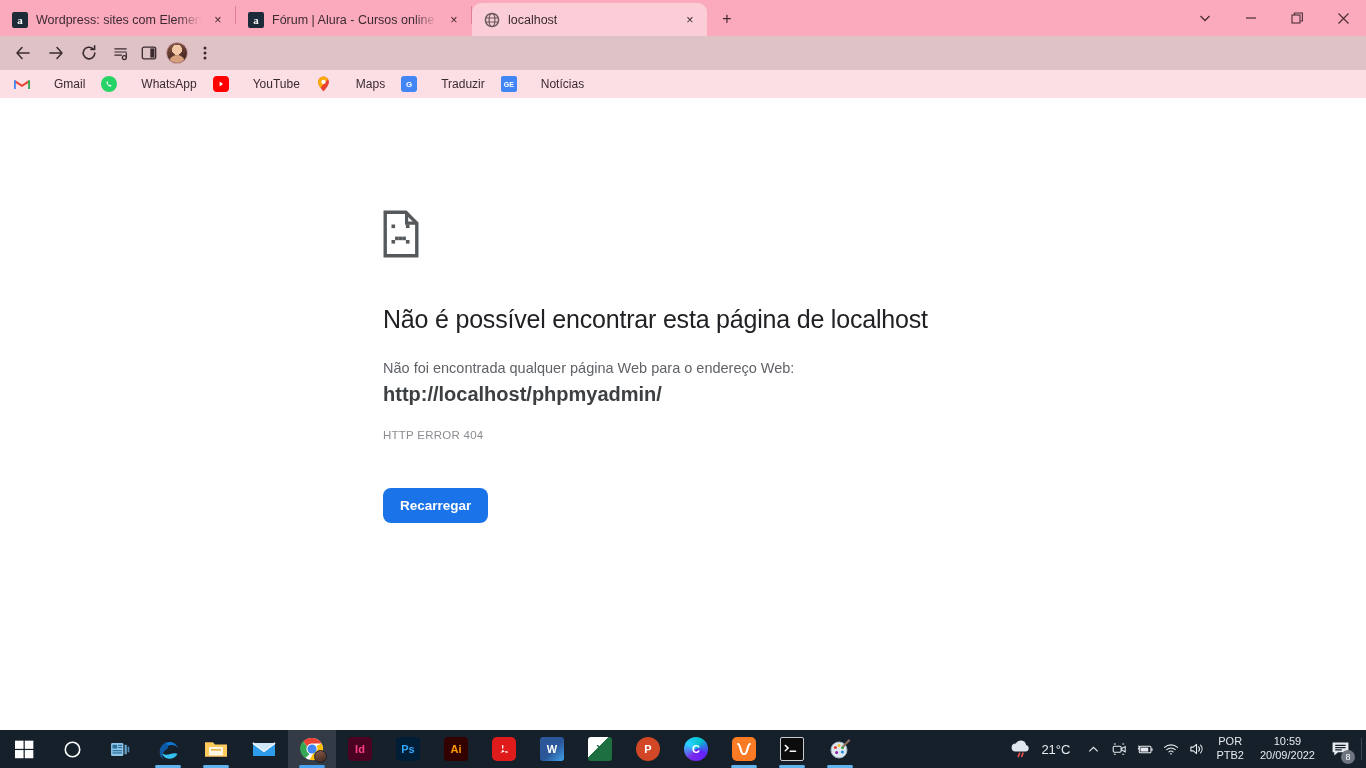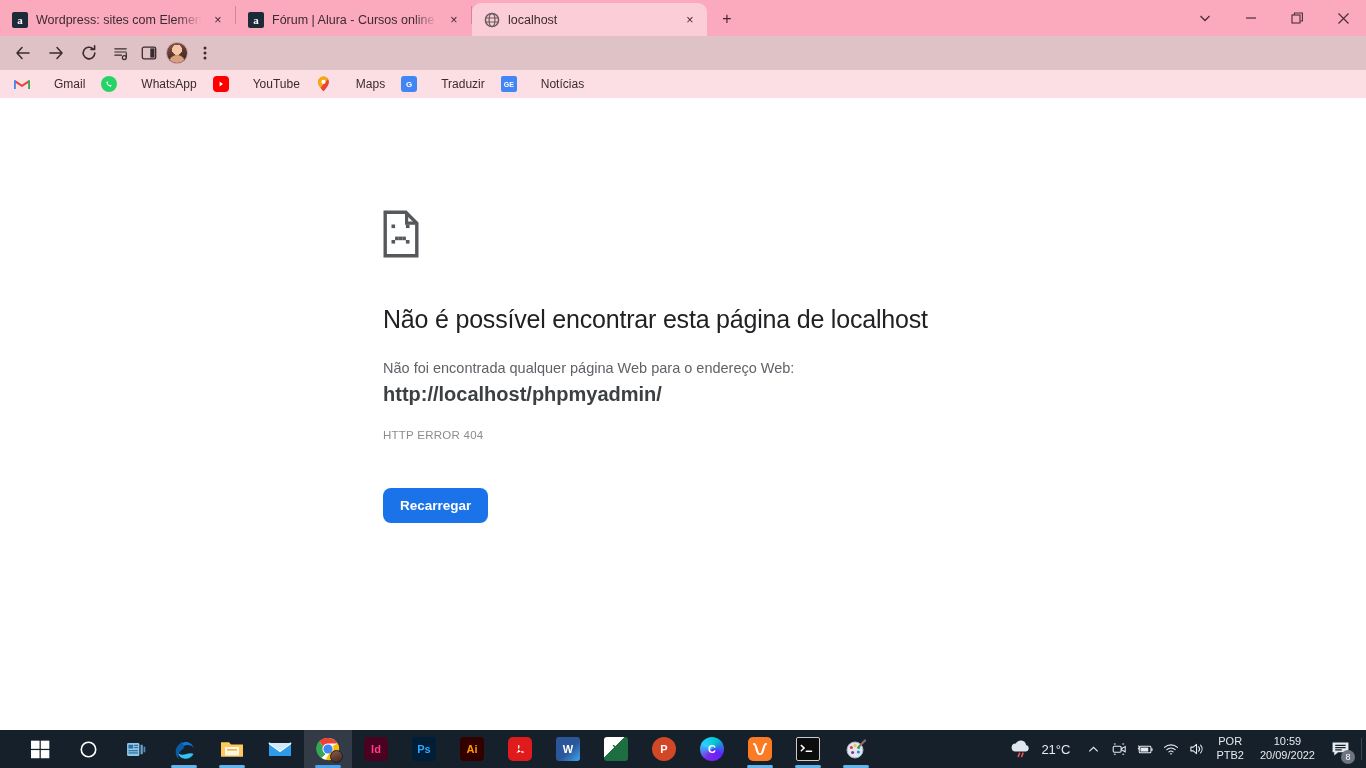--- a/index.html
+++ b/index.html
@@ -129,21 +129,21 @@
   .reload {
     position:absolute; left:383px; top:390px;
     background:#1a73e8; color:#fff; border:none;
     font-size:13.5px; font-weight:bold; font-family:"Liberation Sans", sans-serif;
     padding:10px 17px; border-radius:8px;
   }
 
   
   .taskbar {
     position:absolute; left:0; top:730px; width:1366px; height:38px;
-    background:#15202b; display:flex; align-items:flex-end;padding-left:16px;
+    background:#15202b; display:flex; align-items:flex-end;
   }
   .tb-item {
     position:relative; width:48px; height:38px; flex:0 0 auto;
     display:flex; align-items:center; justify-content:center;
   }
   .tb-item.active { background:rgba(255,255,255,.13); }
   .tb-item.active::after,
   .tb-item.running::after {
     content:""; position:absolute; bottom:0; left:50%; transform:translateX(-50%);
     width:26px; height:3px; background:#4aa3f0; border-radius:2px;

